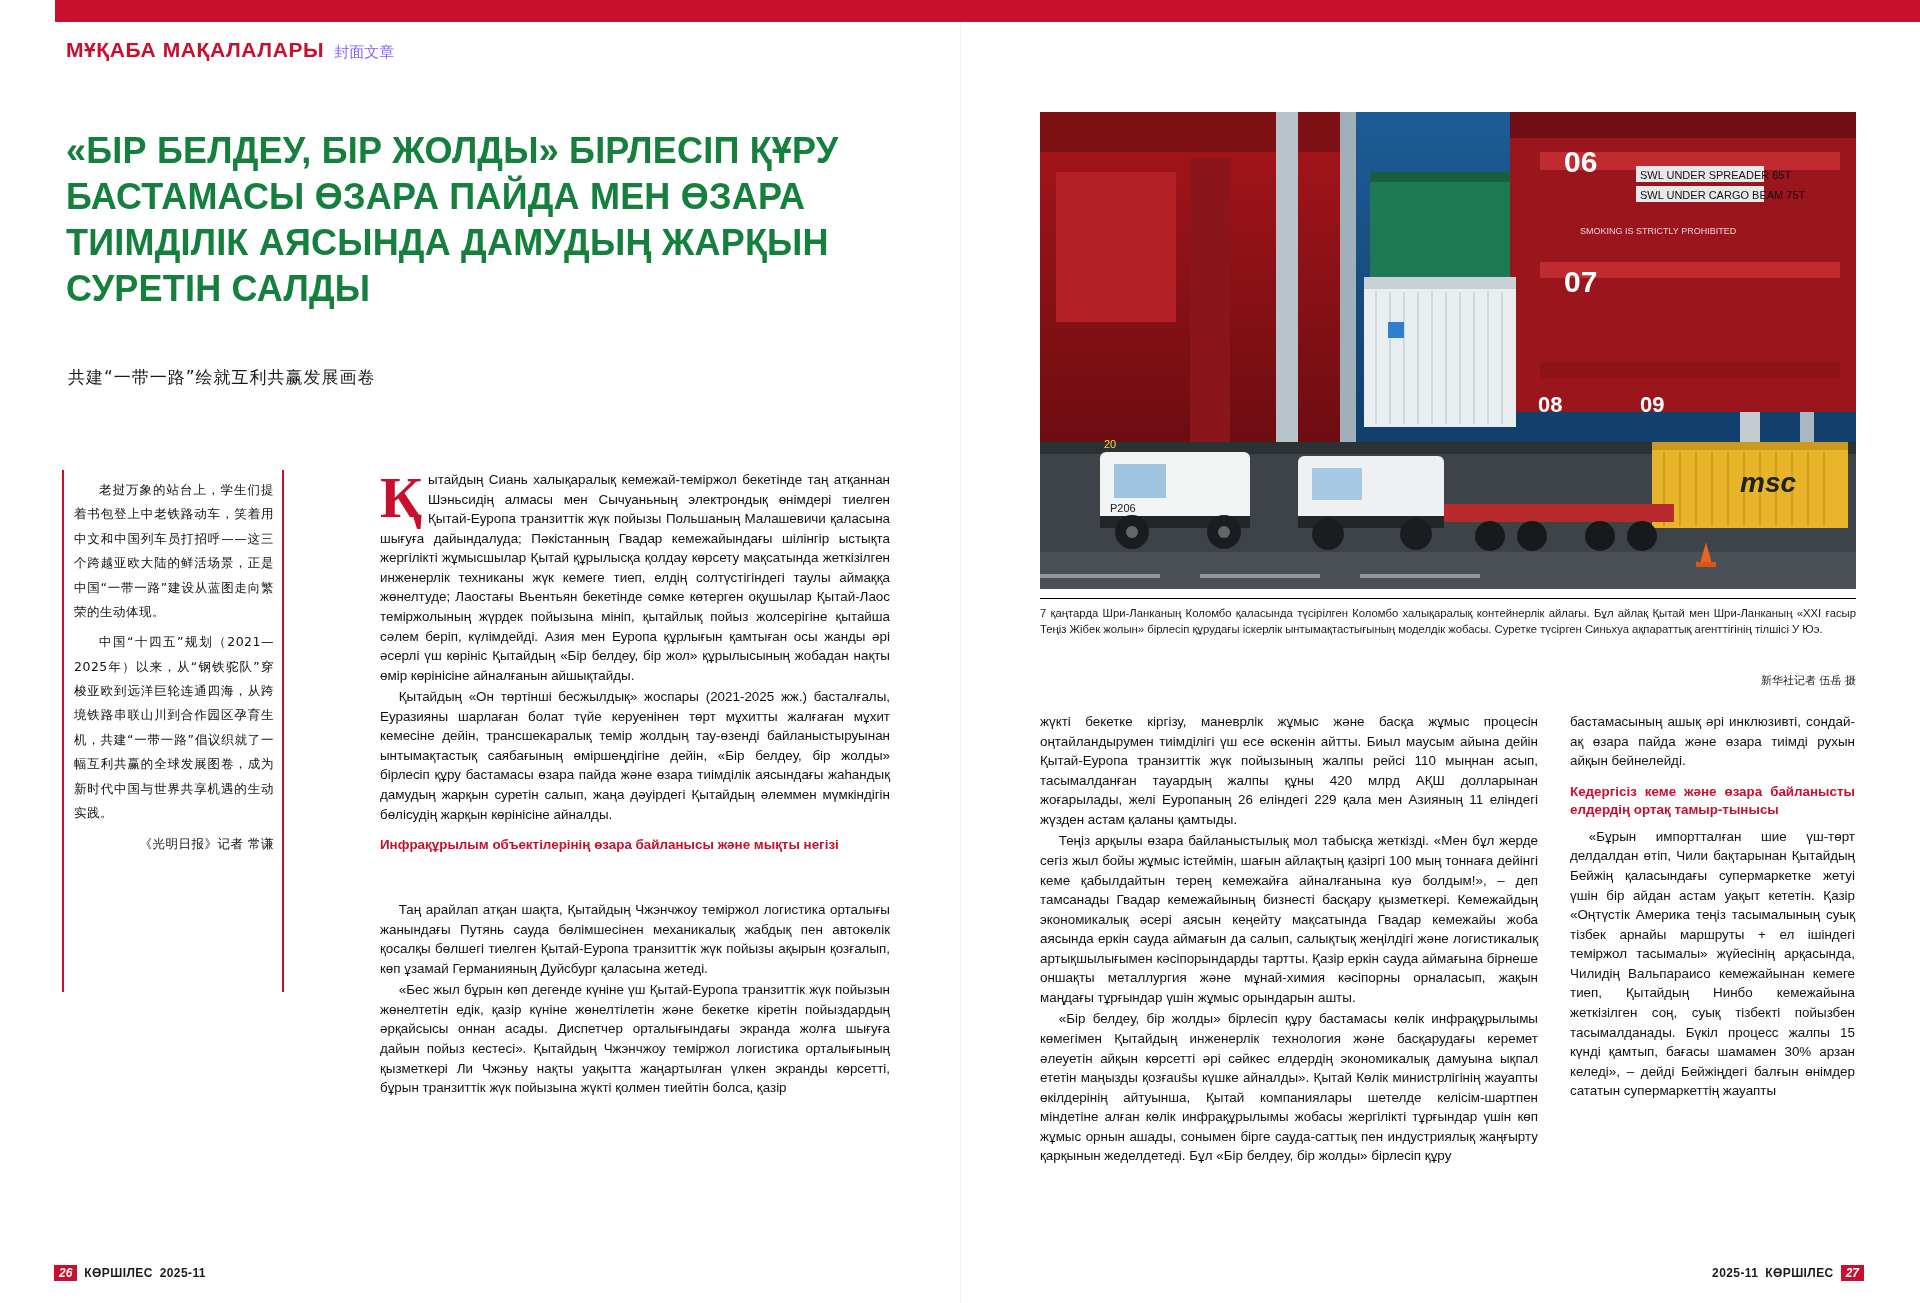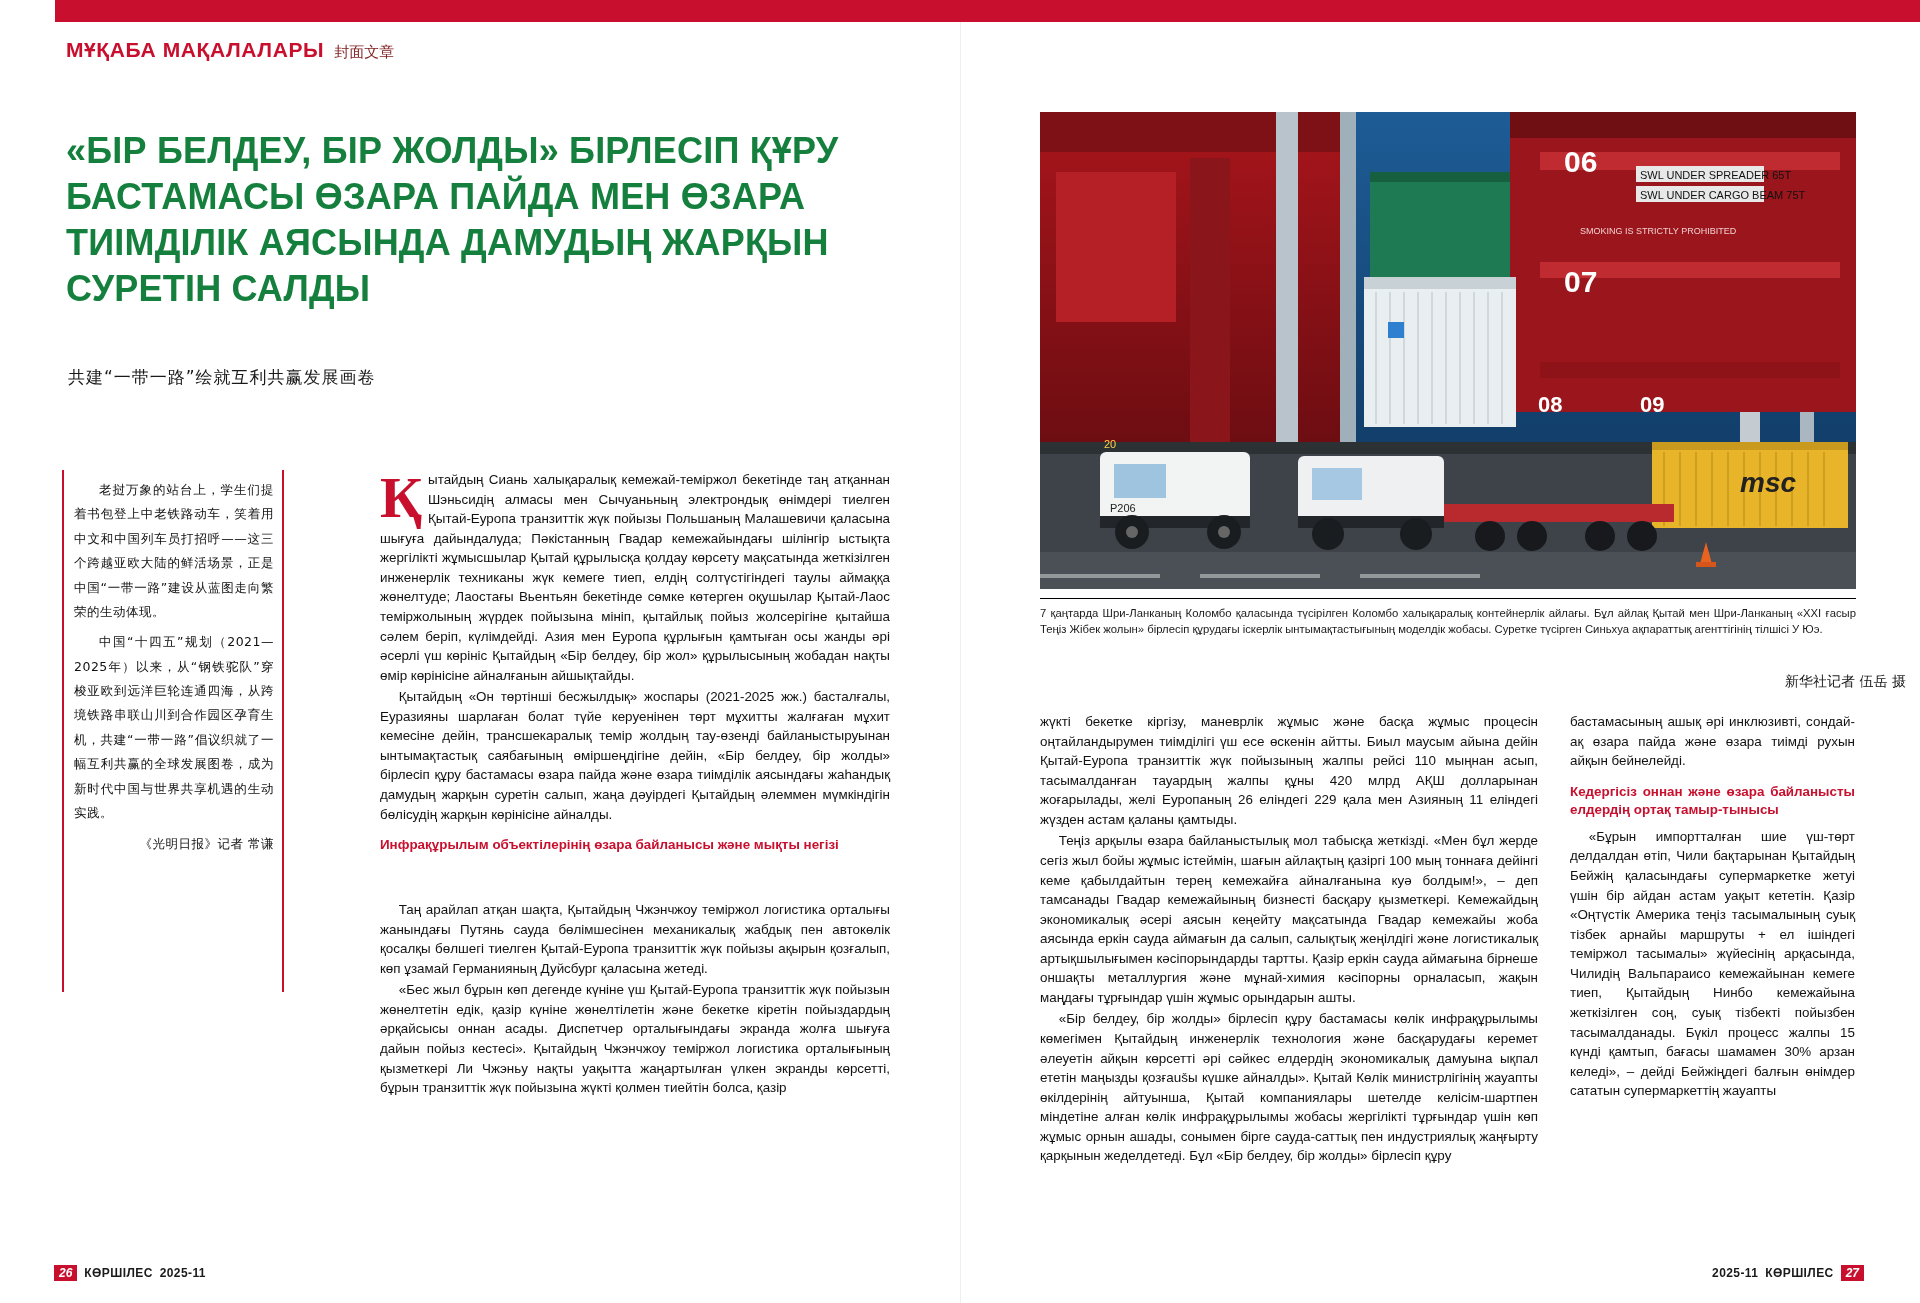--- a/index.html
+++ b/index.html
@@ -37,21 +37,21 @@
     gap: 10px;
   }
   .kicker-kz {
     font-size: 21px;
     font-weight: bold;
     color: #c8102e;
     letter-spacing: 0.6px;
   }
   .kicker-cn {
     font-size: 15px;
-    color: #7f1d1d;
+    color: #8b5cf6;
     font-family: "DejaVu Sans", sans-serif;
   }
   
   .headline {
     position: absolute;
     left: 66px; top: 104px;
     width: 800px;
     color: #15803d;
     font-size: 36px;
     line-height: 1.28;
@@ -148,23 +148,23 @@
     left: 1040px; top: 652px;
     width: 816px;
     font-size: 11px;
     line-height: 1.45;
     color: #1a1a1a;
     font-family: "DejaVu Sans", sans-serif;
     text-align: justify;
   }
   .caption-credit {
     position: absolute;
-    left: 1090px; top: 673px;
+    left: 1040px; top: 673px;
     width: 816px;
-    font-size: 14px;
+    font-size: 11px;
     color: #1a1a1a;
     font-family: "DejaVu Sans", sans-serif;
     text-align: right;
   }
   
   .folio-left {
     position: absolute;
     left: 54px; bottom: 22px;
     display: flex; align-items: center; gap: 7px;
   }
@@ -352,21 +352,21 @@
   <div class="caption-credit">新华社记者 伍岳 摄</div>
 
   <div class="col" id="col3">
     <p class="noindent">жүкті бекетке кіргізу, маневрлік жұмыс және басқа жұмыс процесін оңтайландырумен тиімділігі үш есе өскенін айтты. Биыл маусым айына дейін Қытай-Еуропа транзиттік жүк пойызының жалпы рейсі 110 мыңнан асып, тасымалданған тауардың жалпы құны 420 млрд АҚШ долларынан жоғарылады, желі Еуропаның 26 еліндегі 229 қала мен Азияның 11 еліндегі жүзден астам қаланы қамтыды.</p>
     <p>Теңіз арқылы өзара байланыстылық мол табысқа жеткізді. «Мен бұл жерде сегіз жыл бойы жұмыс істеймін, шағын айлақтың қазіргі 100 мың тоннаға дейінгі кеме қабылдайтын терең кемежайға айналғанына куә болдым!», – деп тамсанады Гвадар кемежайының бизнесті басқару қызметкері. Кемежайдың экономикалық әсері аясын кеңейту мақсатында Гвадар кемежайы жоба аясында еркін сауда аймағын да салып, салықтық жеңілдігі және логистикалық артықшылығымен кәсіпорындарды тартты. Қазір еркін сауда аймағына бірнеше оншақты металлургия және мұнай-химия кәсіпорны орналасып, жақын маңдағы тұрғындар үшін жұмыс орындарын ашты.</p>
     <p>«Бір белдеу, бір жолды» бірлесіп құру бастамасы көлік инфрақұрылымы көмегімен Қытайдың инженерлік технология және басқарудағы керемет әлеуетін айқын көрсетті әрі сәйкес елдердің экономикалық дамуына ықпал ететін маңызды қозғаušы күшке айналды». Қытай Көлік министрлігінің жауапты өкілдерінің айтуынша, Қытай компаниялары шетелде келісім-шартпен міндетіне алған көлік инфрақұрылымы жобасы жергілікті тұрғындар үшін көп жұмыс орнын ашады, сонымен бірге сауда-саттық пен индустриялық жаңғырту қарқынын жеделдетеді. Бұл «Бір белдеу, бір жолды» бірлесіп құру</p>
   </div>
 
   <div class="col" id="col4">
     <p class="noindent">бастамасының ашық әрі инклюзивті, сондай-ақ өзара пайда және өзара тиімді рухын айқын бейнелейді.</p>
-    <p class="sub">Кедергісіз оннан және өзара байланысты елдердің ортақ тамыр-тынысы</p>
+    <p class="sub">Кедергісіз кеме және өзара байланысты елдердің ортақ тамыр-тынысы</p>
     <p>«Бұрын импортталған шие үш-төрт делдалдан өтіп, Чили бақтарынан Қытайдың Бейжің қаласындағы супермаркетке жетуі үшін бір айдан астам уақыт кететін. Қазір «Оңтүстік Америка теңіз тасымалының суық тізбек арнайы маршруты + ел ішіндегі теміржол тасымалы» жүйесінің арқасында, Чилидің Вальпараисо кемежайынан кемеге тиеп, Қытайдың Нинбо кемежайына жеткізілген соң, суық тізбекті пойызбен тасымалданады. Бүкіл процесс жалпы 15 күнді қамтып, бағасы шамамен 30% арзан келеді», – дейді Бейжіңдегі балғын өнімдер сататын супермаркеттің жауапты</p>
   </div>
 
   <div class="folio-left">
     <span class="folio-num">26</span>
     <span class="folio-text mag">КӨРШІЛЕС</span>
     <span class="folio-text">2025-11</span>
   </div>
   <div class="folio-right">
     <span class="folio-text">2025-11</span>

